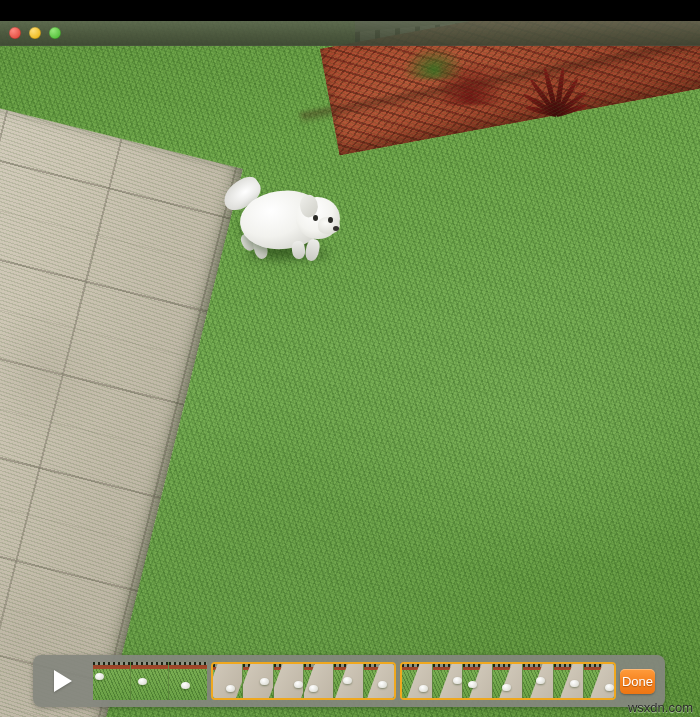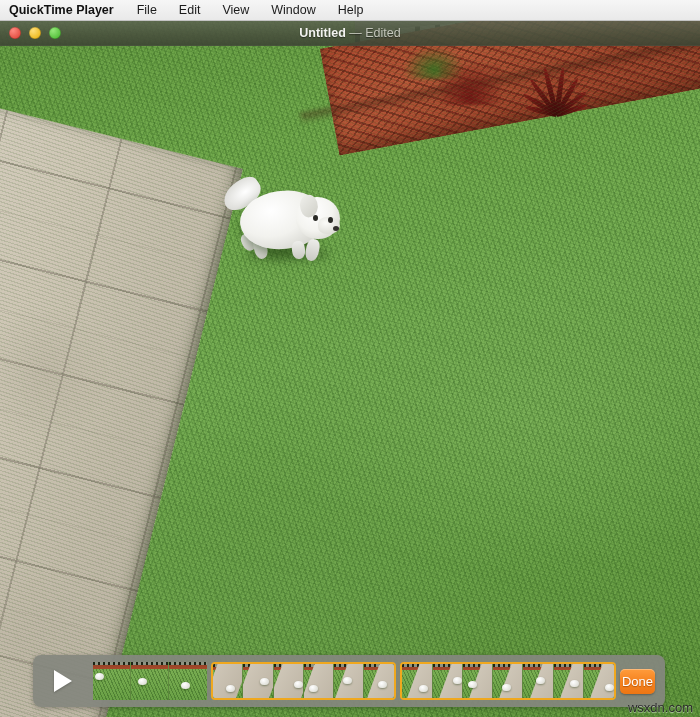--- a/index.html
+++ b/index.html
@@ -323,28 +323,20 @@
     font-size:13px; color:#2b2b2b; z-index:50;
     font-family:"Liberation Sans", sans-serif;
     text-shadow:0 1px 1px rgba(255,255,255,.55);
   }
 </style>
 </head>
 <body>
 
 <div id="app">
 
-  <div id="menubar">
-    <div class="menu-app">QuickTime Player</div>
-    <div class="menu-item">File</div>
-    <div class="menu-item">Edit</div>
-    <div class="menu-item">View</div>
-    <div class="menu-item">Window</div>
-    <div class="menu-item">Help</div>
-  </div>
 
   <div id="window">
 
     <div id="video">
       <div class="lawn"></div>
       <div class="grass-tex"></div>
 
       <div class="fence-zone">
         <div class="fence-rails"></div>
         <div class="fence-top-bar"></div>
@@ -391,25 +383,20 @@
         <div class="nose"></div>
       </div>
     </div>
 
     <div id="titlebar">
       <div class="lights">
         <div class="light red"></div>
         <div class="light yellow"></div>
         <div class="light green"></div>
       </div>
-      <div class="title-text">
-        <span>Untitled</span>
-        <span class="sep">—</span>
-        <span class="edited">Edited</span>
-      </div>
     </div>
 
     <div id="controlbar">
       <div id="playbtn">
         <div class="tri"></div>
       </div>
       <div id="filmstrip">
           <div class="segment">
             <div class="thumb">
               <div class="t-mulch"></div>

